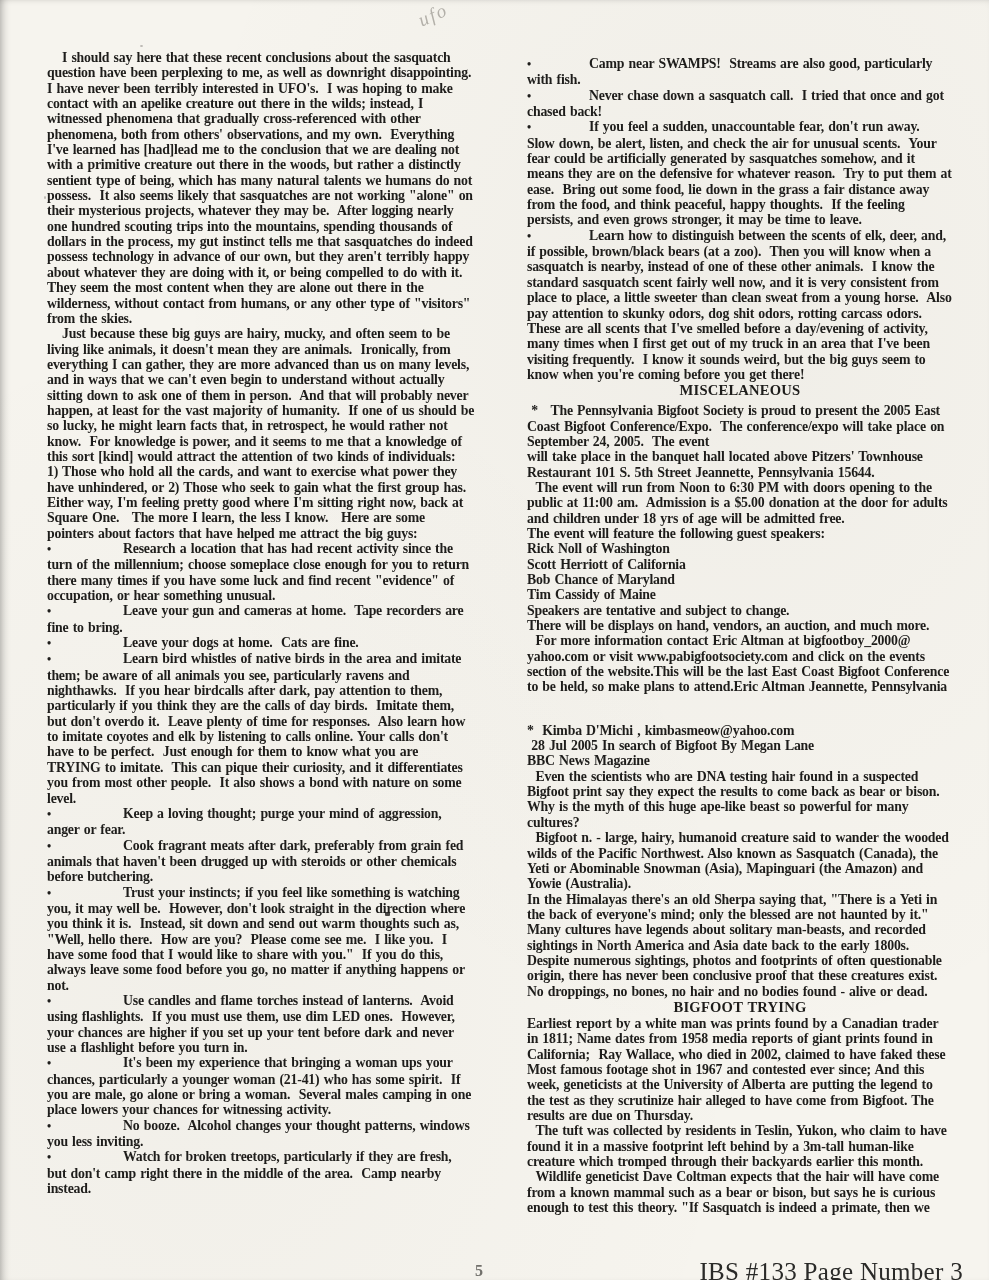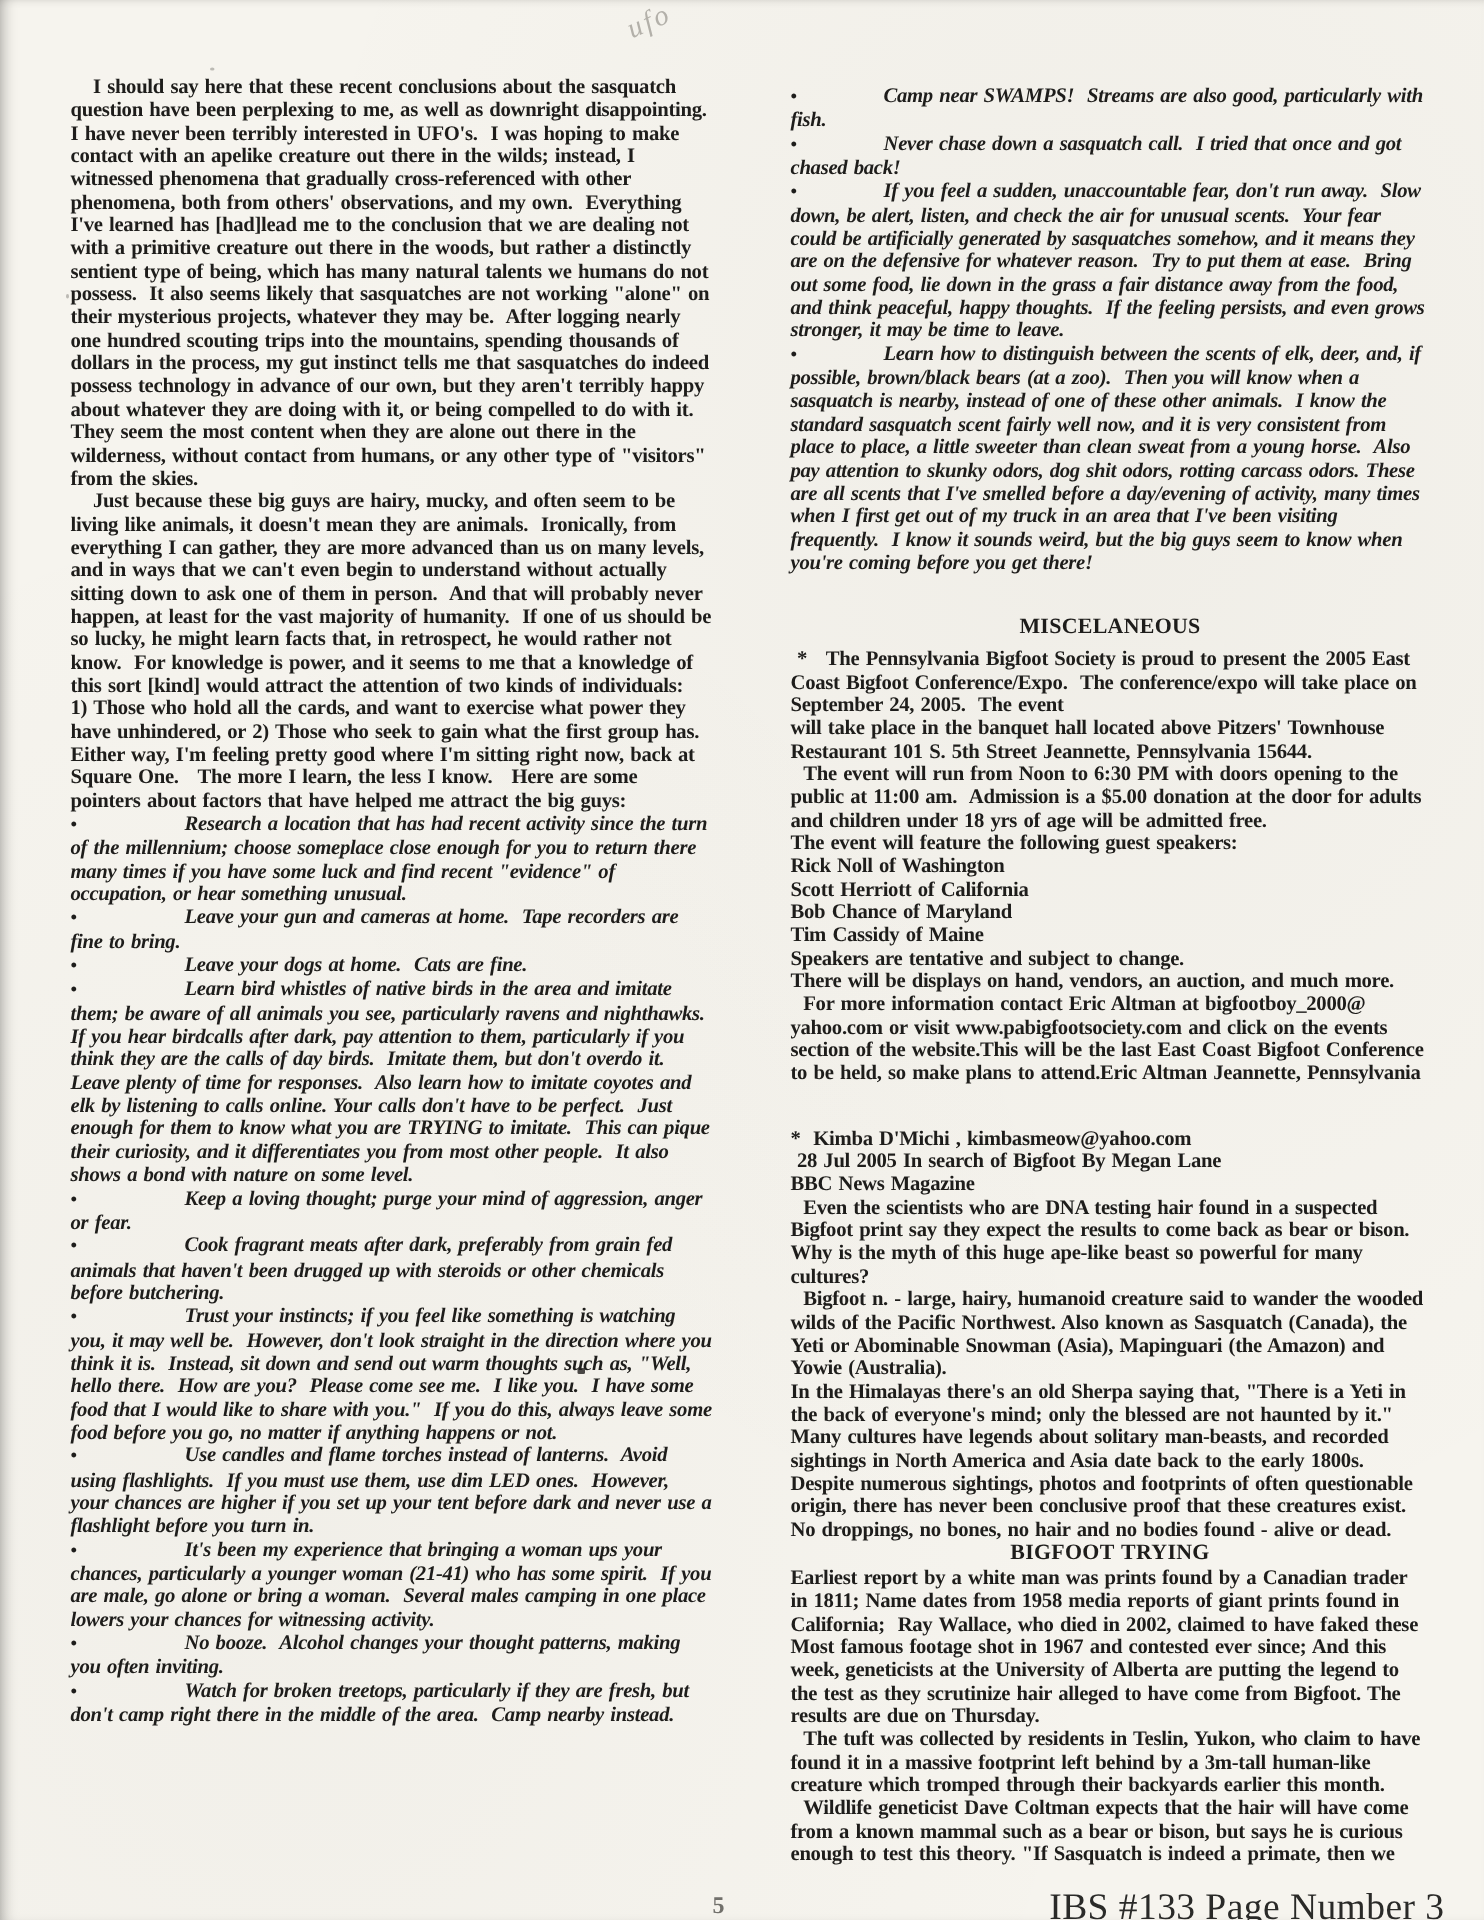--- a/index.html
+++ b/index.html
@@ -20,29 +20,29 @@
     line-height:15.35px;
     letter-spacing:-0.2px;
     word-spacing:1px;
     text-align:left;
   }
   .col-left{left:47px;top:50px;width:428px;}
   .col-right{left:527px;top:56px;width:426px;}
   .para{margin:0;white-space:pre-wrap;}
   .para.indent{text-indent:15px;}
   .gap2{margin-top:28px;}
-  .bullet{margin:0;font-style:italic;}
+  .bullet{margin:0;}
   .bullet .dot{font-size:12px;}
   .bullet .tab{display:inline-block;width:72px;}
   .col-right .bullet .tab{width:58px;}
   .heading{
     text-align:center;font-size:14.6px;line-height:17px;margin:0;
     letter-spacing:0.2px;
   }
-  .heading.gap2{margin-top:28px;margin-bottom:4px;}
+  .heading.gap2{margin-bottom:4px;}
   .footer{
     position:absolute;right:26px;bottom:-6px;
     font-weight:400;font-size:25px;letter-spacing:0.3px;color:#2a2a28;
   }
   .pencil-top{
     position:absolute;left:418px;top:4px;
     transform:rotate(-24deg);
     font-style:italic;font-weight:400;font-size:19px;
     color:rgba(125,122,115,0.55);
     letter-spacing:2px;
@@ -63,21 +63,21 @@
     <div class="para indent">Just because these big guys are hairy, mucky, and often seem to be living like animals, it doesn't mean they are animals.  Ironically, from everything I can gather, they are more advanced than us on many levels, and in ways that we can't even begin to understand without actually sitting down to ask one of them in person.  And that will probably never happen, at least for the vast majority of humanity.  If one of us should be so lucky, he might learn facts that, in retrospect, he would rather not know.  For knowledge is power, and it seems to me that a knowledge of this sort [kind] would attract the attention of two kinds of individuals:  1) Those who hold all the cards, and want to exercise what power they have unhindered, or 2) Those who seek to gain what the first group has.  Either way, I'm feeling pretty good where I'm sitting right now, back at Square One.   The more I learn, the less I know.   Here are some pointers about factors that have helped me attract the big guys:</div>
     <div class="bullet"><span class="dot">•</span><span class="tab"></span><span class="para">Research a location that has had recent activity since the turn of the millennium; choose someplace close enough for you to return there many times if you have some luck and find recent "evidence" of occupation, or hear something unusual.</span></div>
     <div class="bullet"><span class="dot">•</span><span class="tab"></span><span class="para">Leave your gun and cameras at home.  Tape recorders are fine to bring.</span></div>
     <div class="bullet"><span class="dot">•</span><span class="tab"></span><span class="para">Leave your dogs at home.  Cats are fine.</span></div>
     <div class="bullet"><span class="dot">•</span><span class="tab"></span><span class="para">Learn bird whistles of native birds in the area and imitate them; be aware of all animals you see, particularly ravens and nighthawks.  If you hear birdcalls after dark, pay attention to them, particularly if you think they are the calls of day birds.  Imitate them, but don't overdo it.  Leave plenty of time for responses.  Also learn how to imitate coyotes and elk by listening to calls online. Your calls don't have to be perfect.  Just enough for them to know what you are TRYING to imitate.  This can pique their curiosity, and it differentiates you from most other people.  It also shows a bond with nature on some level.</span></div>
     <div class="bullet"><span class="dot">•</span><span class="tab"></span><span class="para">Keep a loving thought; purge your mind of aggression, anger or fear.</span></div>
     <div class="bullet"><span class="dot">•</span><span class="tab"></span><span class="para">Cook fragrant meats after dark, preferably from grain fed animals that haven't been drugged up with steroids or other chemicals before butchering.</span></div>
     <div class="bullet"><span class="dot">•</span><span class="tab"></span><span class="para">Trust your instincts; if you feel like something is watching you, it may well be.  However, don't look straight in the direction where you think it is.  Instead, sit down and send out warm thoughts such as, "Well, hello there.  How are you?  Please come see me.  I like you.  I have some food that I would like to share with you."  If you do this, always leave some food before you go, no matter if anything happens or not.</span></div>
     <div class="bullet"><span class="dot">•</span><span class="tab"></span><span class="para">Use candles and flame torches instead of lanterns.  Avoid using flashlights.  If you must use them, use dim LED ones.  However, your chances are higher if you set up your tent before dark and never use a flashlight before you turn in.</span></div>
     <div class="bullet"><span class="dot">•</span><span class="tab"></span><span class="para">It's been my experience that bringing a woman ups your chances, particularly a younger woman (21-41) who has some spirit.  If you are male, go alone or bring a woman.  Several males camping in one place lowers your chances for witnessing activity.</span></div>
-    <div class="bullet"><span class="dot">•</span><span class="tab"></span><span class="para">No booze.  Alcohol changes your thought patterns, making you often inviting.</span></div>
+    <div class="bullet"><span class="dot">•</span><span class="tab"></span><span class="para">No booze.  Alcohol changes your thought patterns, windows you less inviting.</span></div>
     <div class="bullet"><span class="dot">•</span><span class="tab"></span><span class="para">Watch for broken treetops, particularly if they are fresh, but don't camp right there in the middle of the area.  Camp nearby instead.</span></div>
   </div>
 <div class="col col-right" id="col-right">
     <div class="bullet"><span class="dot">•</span><span class="tab"></span><span class="para">Camp near SWAMPS!  Streams are also good, particularly with fish.</span></div>
     <div class="bullet"><span class="dot">•</span><span class="tab"></span><span class="para">Never chase down a sasquatch call.  I tried that once and got chased back!</span></div>
     <div class="bullet"><span class="dot">•</span><span class="tab"></span><span class="para">If you feel a sudden, unaccountable fear, don't run away.  Slow down, be alert, listen, and check the air for unusual scents.  Your fear could be artificially generated by sasquatches somehow, and it means they are on the defensive for whatever reason.  Try to put them at ease.  Bring out some food, lie down in the grass a fair distance away from the food, and think peaceful, happy thoughts.  If the feeling persists, and even grows stronger, it may be time to leave.</span></div>
     <div class="bullet"><span class="dot">•</span><span class="tab"></span><span class="para">Learn how to distinguish between the scents of elk, deer, and, if possible, brown/black bears (at a zoo).  Then you will know when a sasquatch is nearby, instead of one of these other animals.  I know the standard sasquatch scent fairly well now, and it is very consistent from place to place, a little sweeter than clean sweat from a young horse.  Also pay attention to skunky odors, dog shit odors, rotting carcass odors. These are all scents that I've smelled before a day/evening of activity, many times when I first get out of my truck in an area that I've been visiting frequently.  I know it sounds weird, but the big guys seem to know when you're coming before you get there!</span></div>
     <div class="heading gap2">MISCELANEOUS</div>
     <div class="para"> *   The Pennsylvania Bigfoot Society is proud to present the 2005 East Coast Bigfoot Conference/Expo.  The conference/expo will take place on September 24, 2005.  The event
 will take place in the banquet hall located above Pitzers' Townhouse Restaurant 101 S. 5th Street Jeannette, Pennsylvania 15644.

